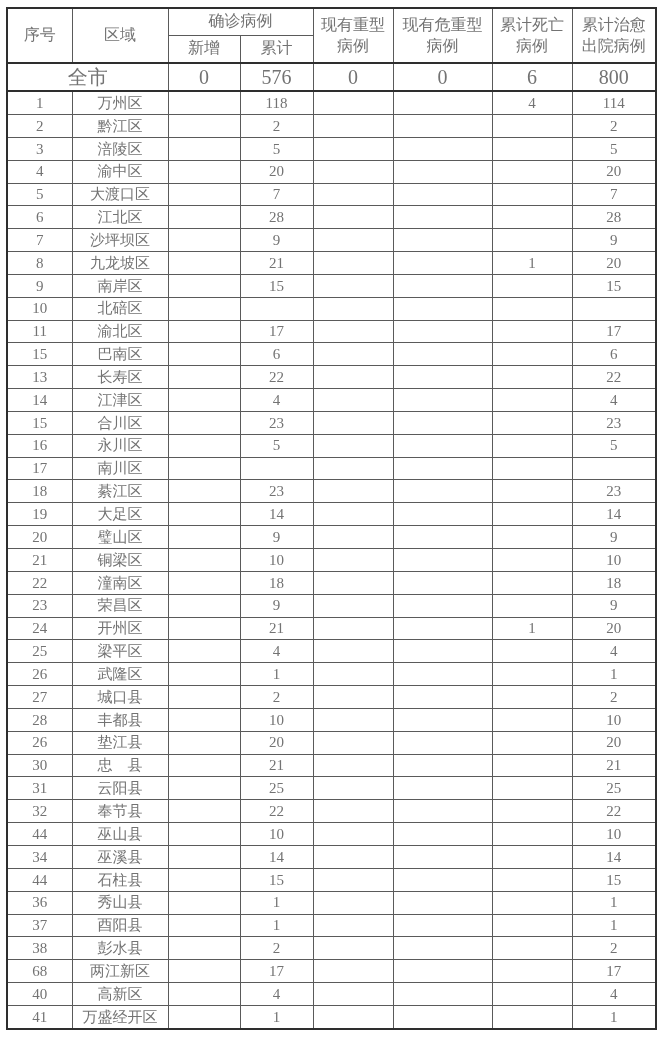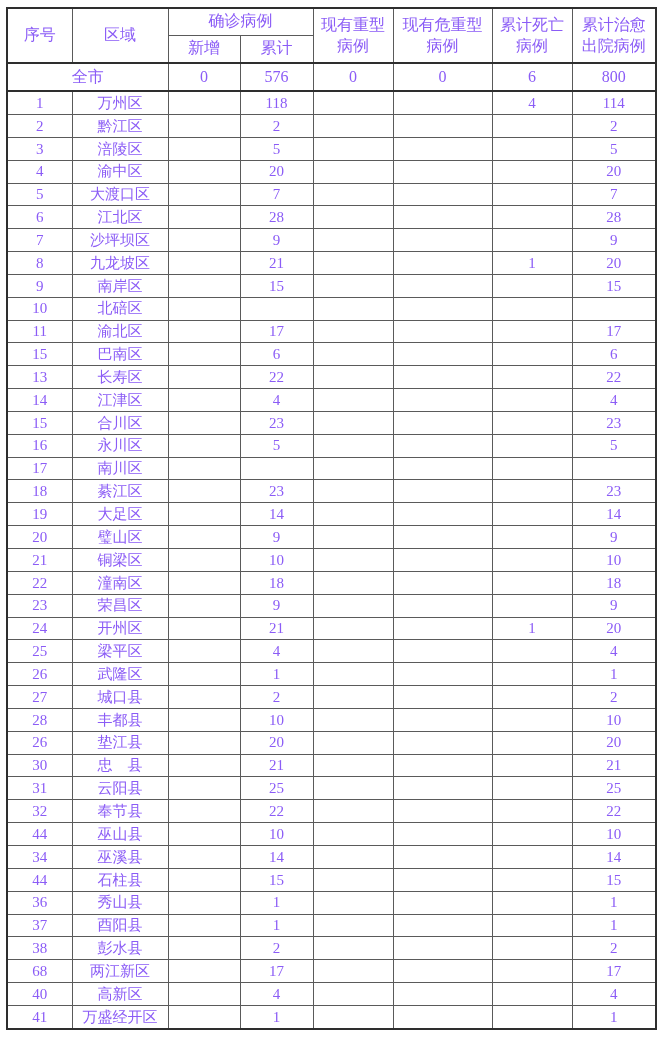--- a/index.html
+++ b/index.html
@@ -13,40 +13,40 @@
   table.stats-table {
     position: absolute;
     left: 6px;
     top: 7px;
     width: 649px;
     height: 1023px;
     border-collapse: collapse;
     table-layout: fixed;
     border: 2px solid #2e2e2e;
     font-family: "Liberation Serif", "DejaVu Serif", serif;
-    color: #8b5cf6;
+    color: #737373;
   }
   th, td {
     border: 1px solid #5a5a5a;
     text-align: center;
     vertical-align: middle;
     padding: 0;
     font-weight: normal;
     overflow: hidden;
   }
   thead { border-bottom: 2px solid #2e2e2e; }
   thead th {
     font-size: 16px;
     line-height: 1.3;
     white-space: pre-line;
   }
   tr.h1 { height: 27px; }
   tr.h2 { height: 28px; }
   tr.summary-row { height: 28px; border-bottom: 2px solid #2e2e2e; }
-  tr.summary-row td { font-size: 16px; }
+  tr.summary-row td { font-size: 20px; }
   tbody td {
     font-size: 15px;
     line-height: 1.1;
     white-space: nowrap;
   }
 </style>
 </head>
 <body>
 
 <div class="page">

